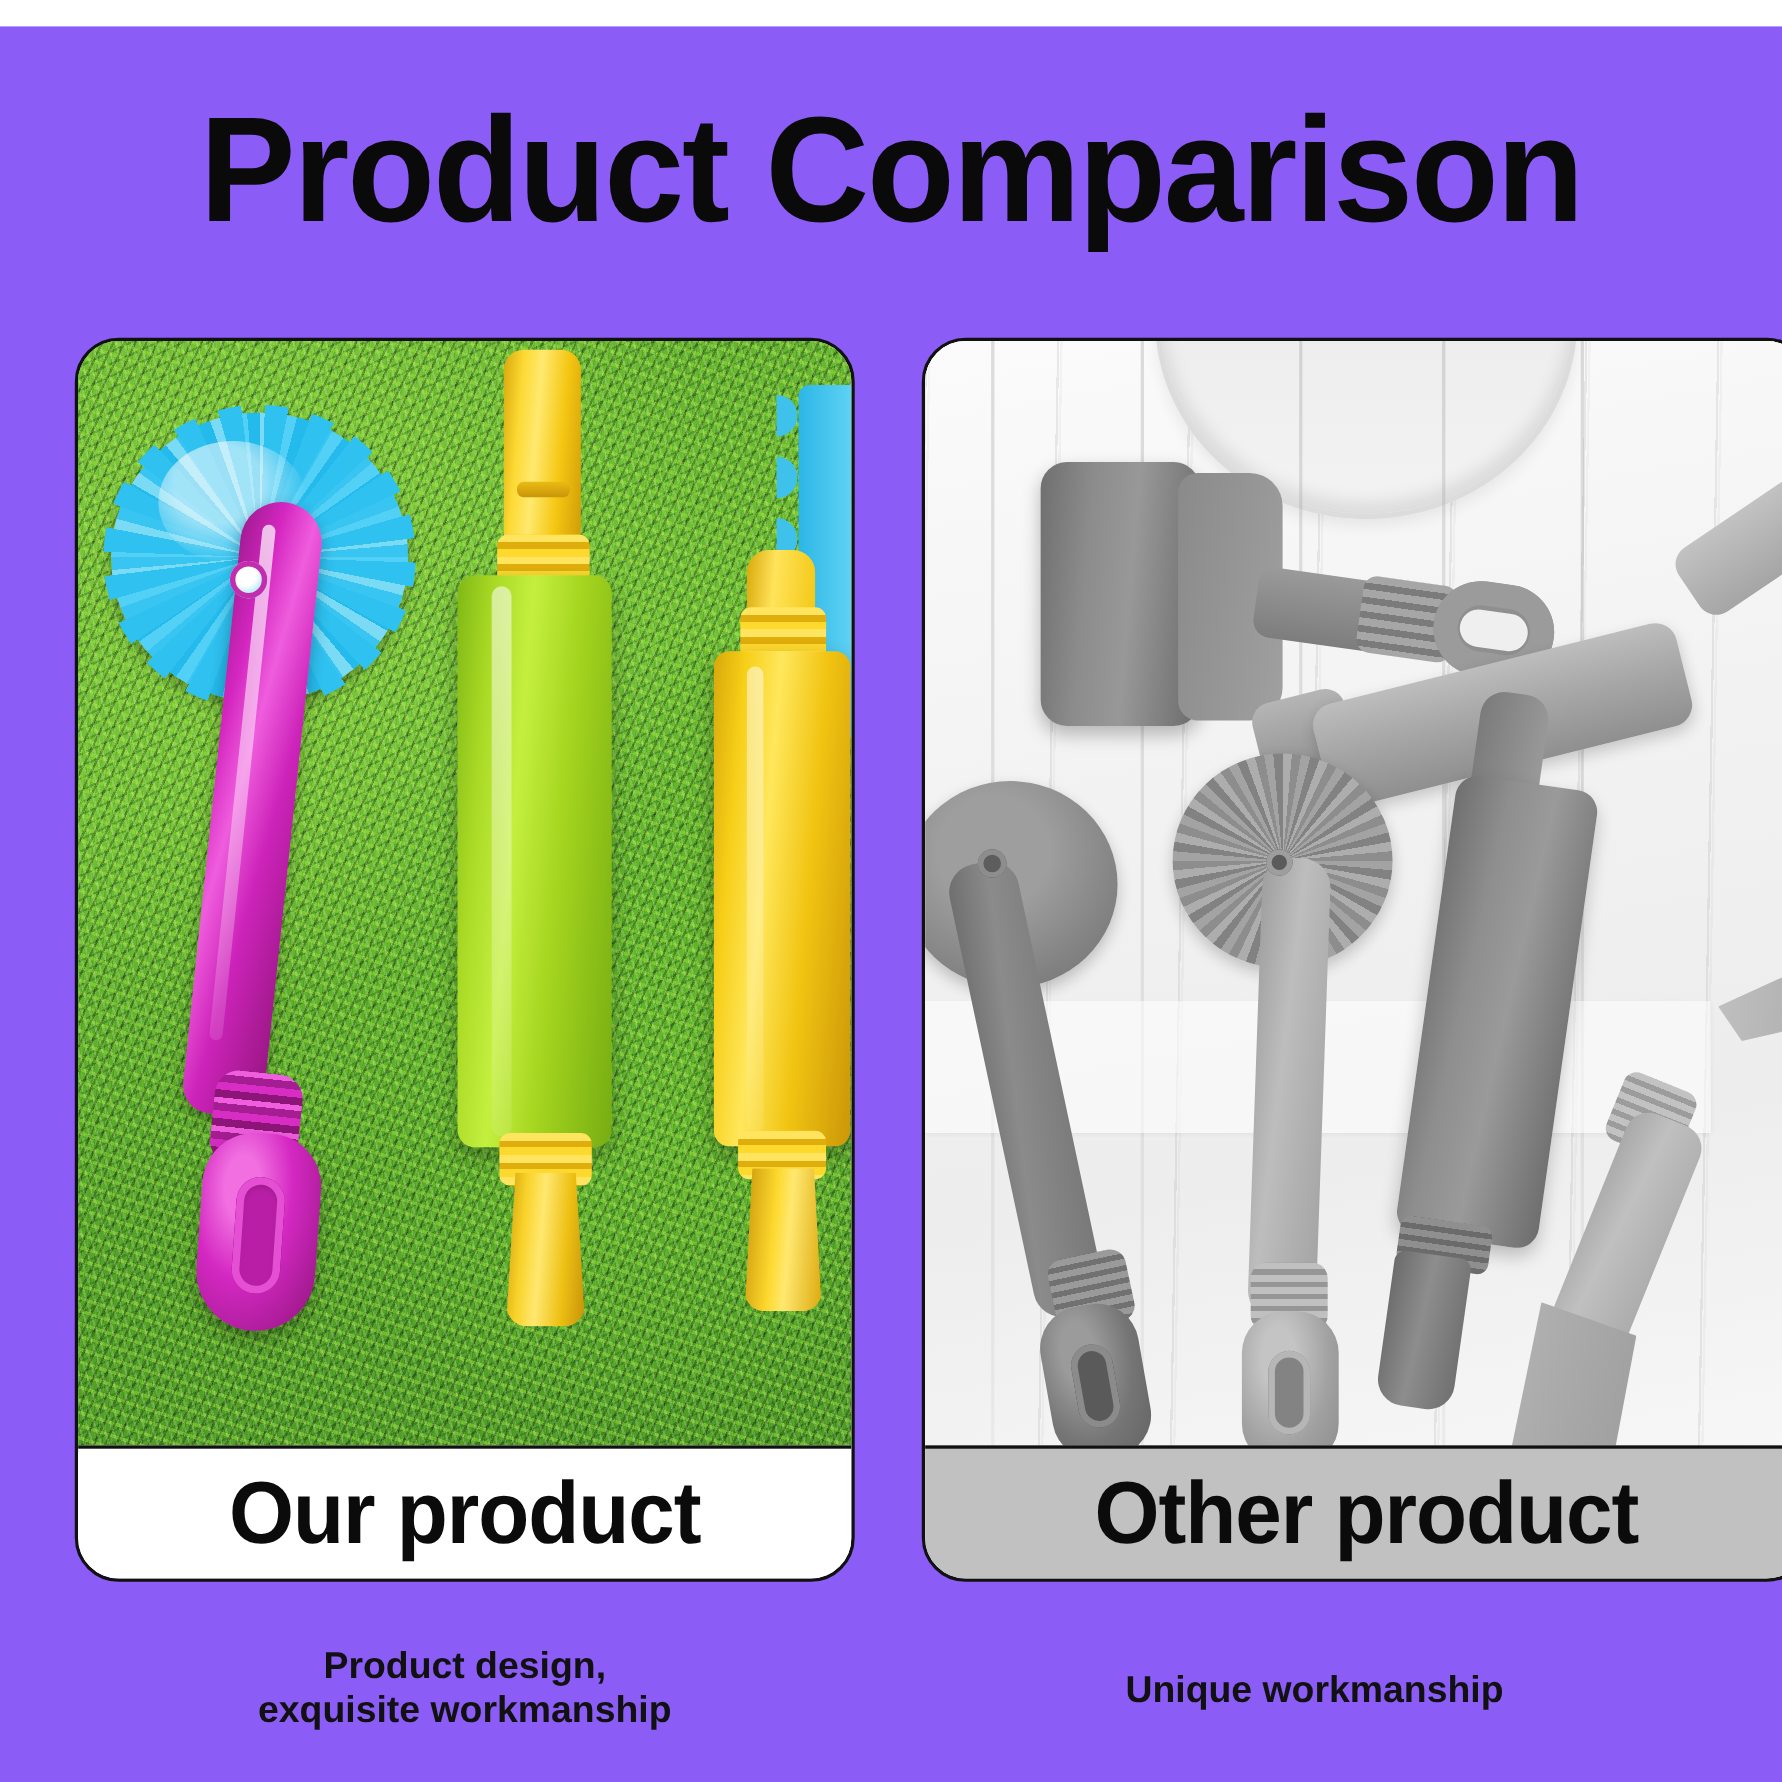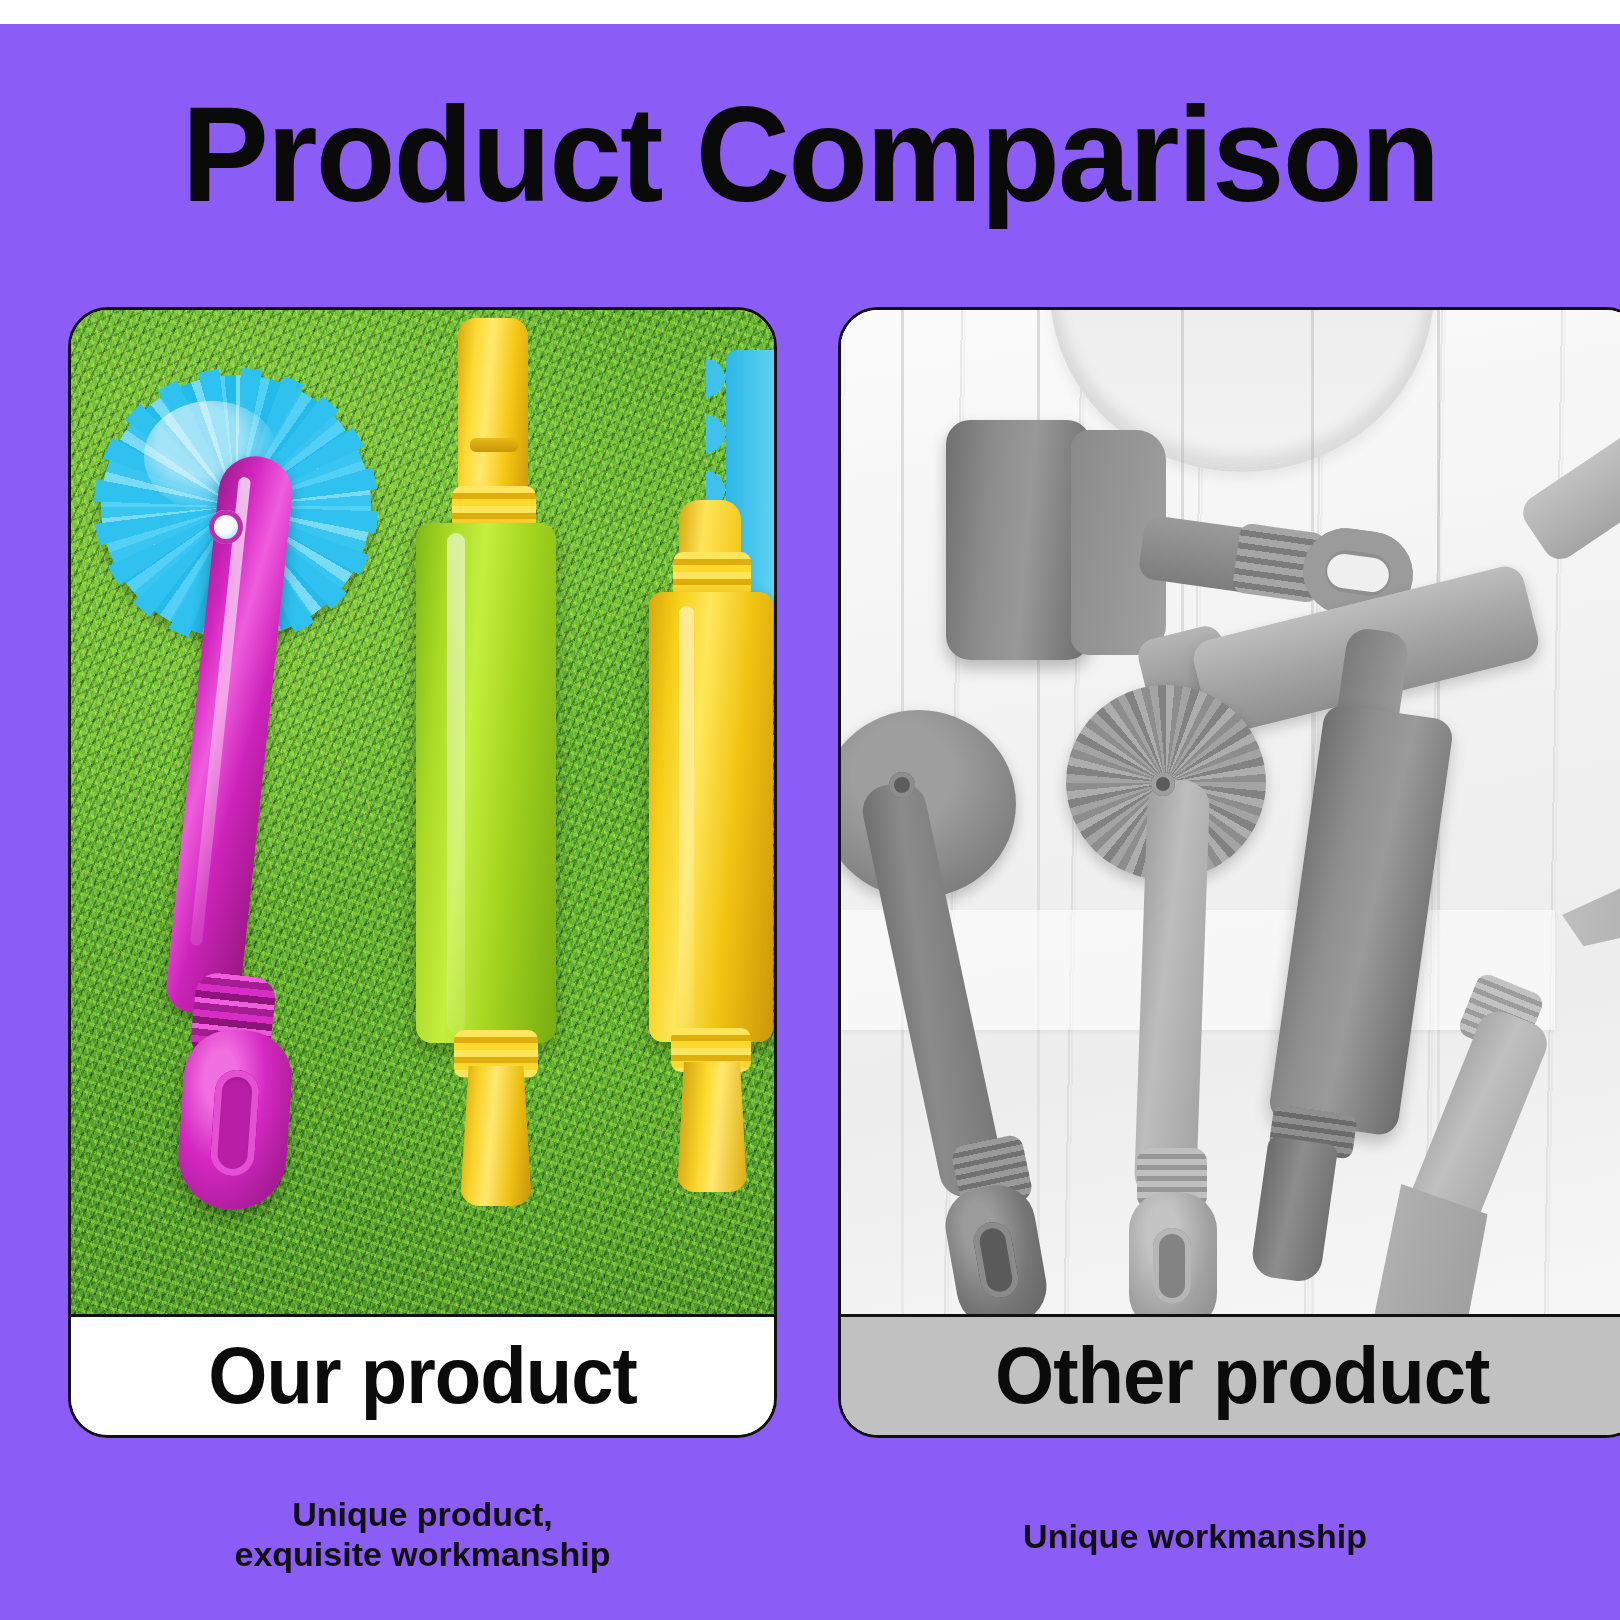--- a/index.html
+++ b/index.html
@@ -495,21 +495,21 @@
         <div class="py-neck2"></div>
         <div class="py-hbot"></div>
       </div>
     </div>
 
     <div class="label-bar white">
       <span class="label-text">Our product</span>
     </div>
   </div>
 
-  <div class="caption caption-left">Unique product,
+  <div class="caption caption-left">Product design,
 exquisite workmanship</div>
 
   <div class="card card-right">
 
     <div class="photo">
       <div class="cloth">
         <div class="cloth-bowl"></div>
         <div class="cloth-seam" style="left:60px;"></div>
         <div class="cloth-seam" style="left:196px;"></div>
         <div class="cloth-seam" style="left:340px;"></div>

